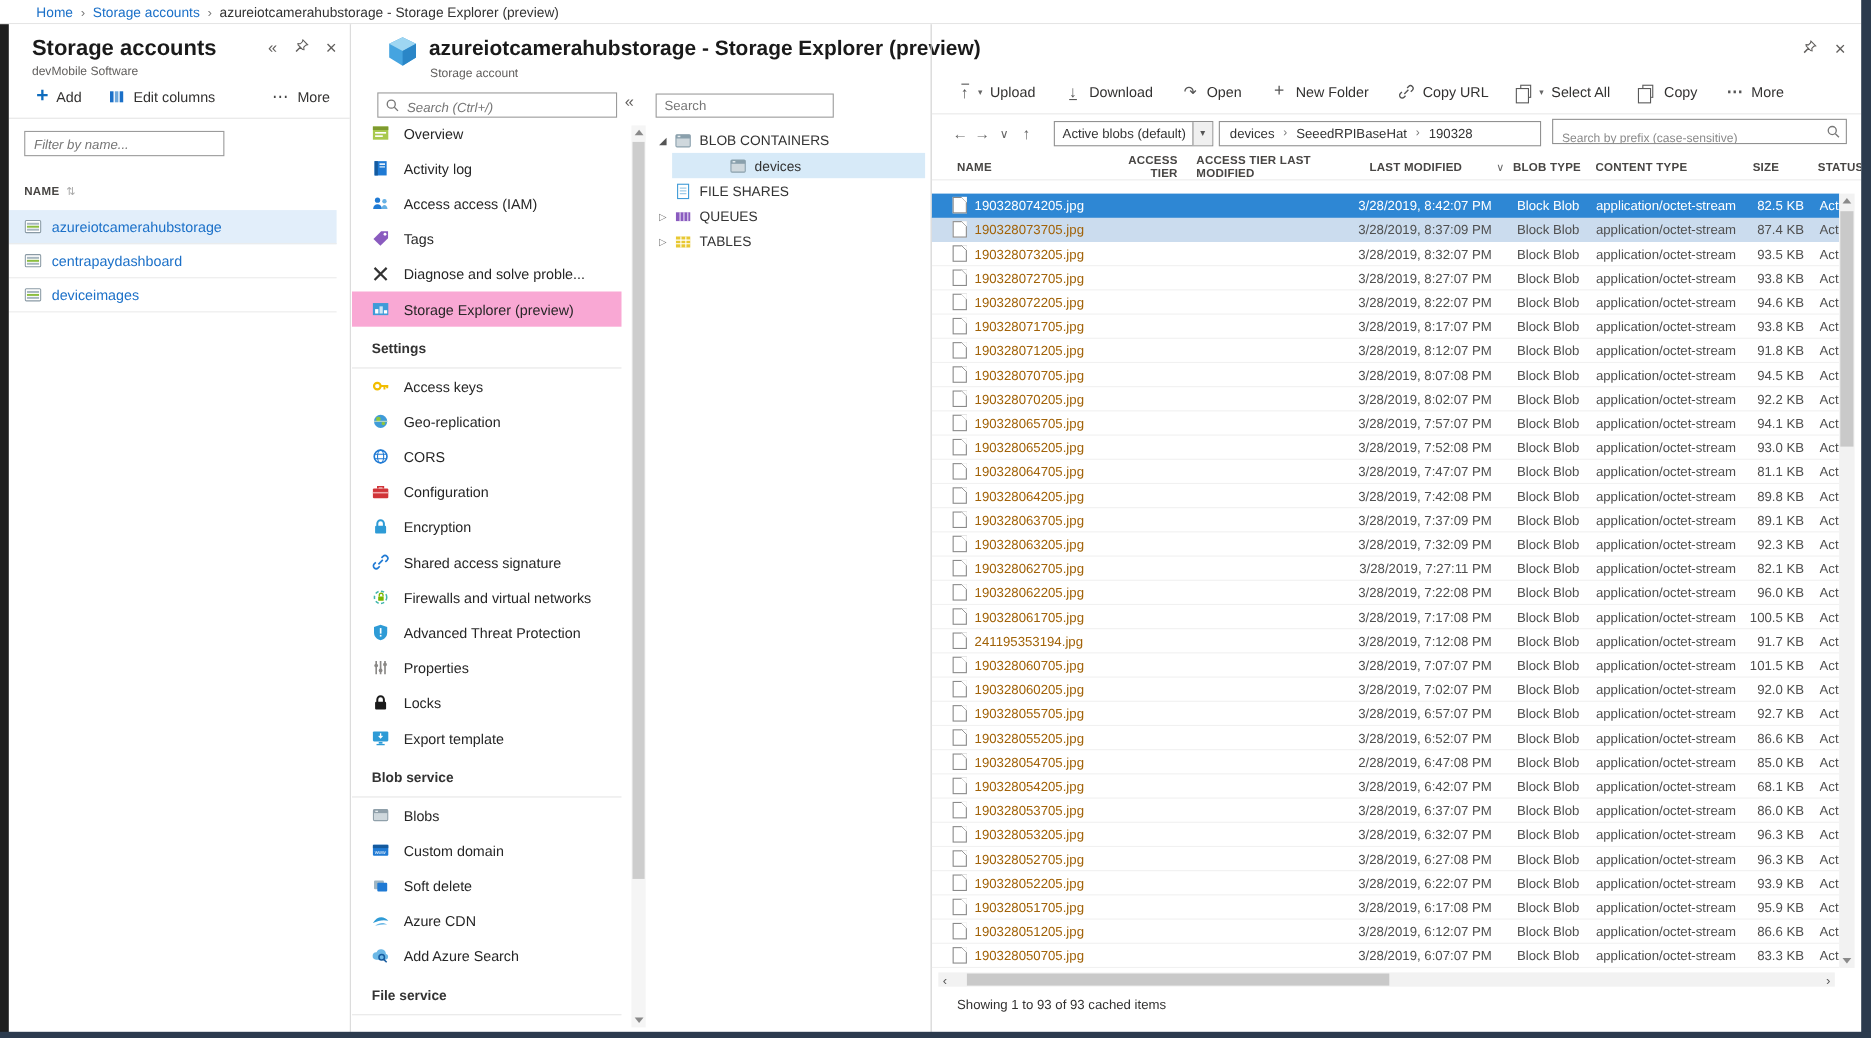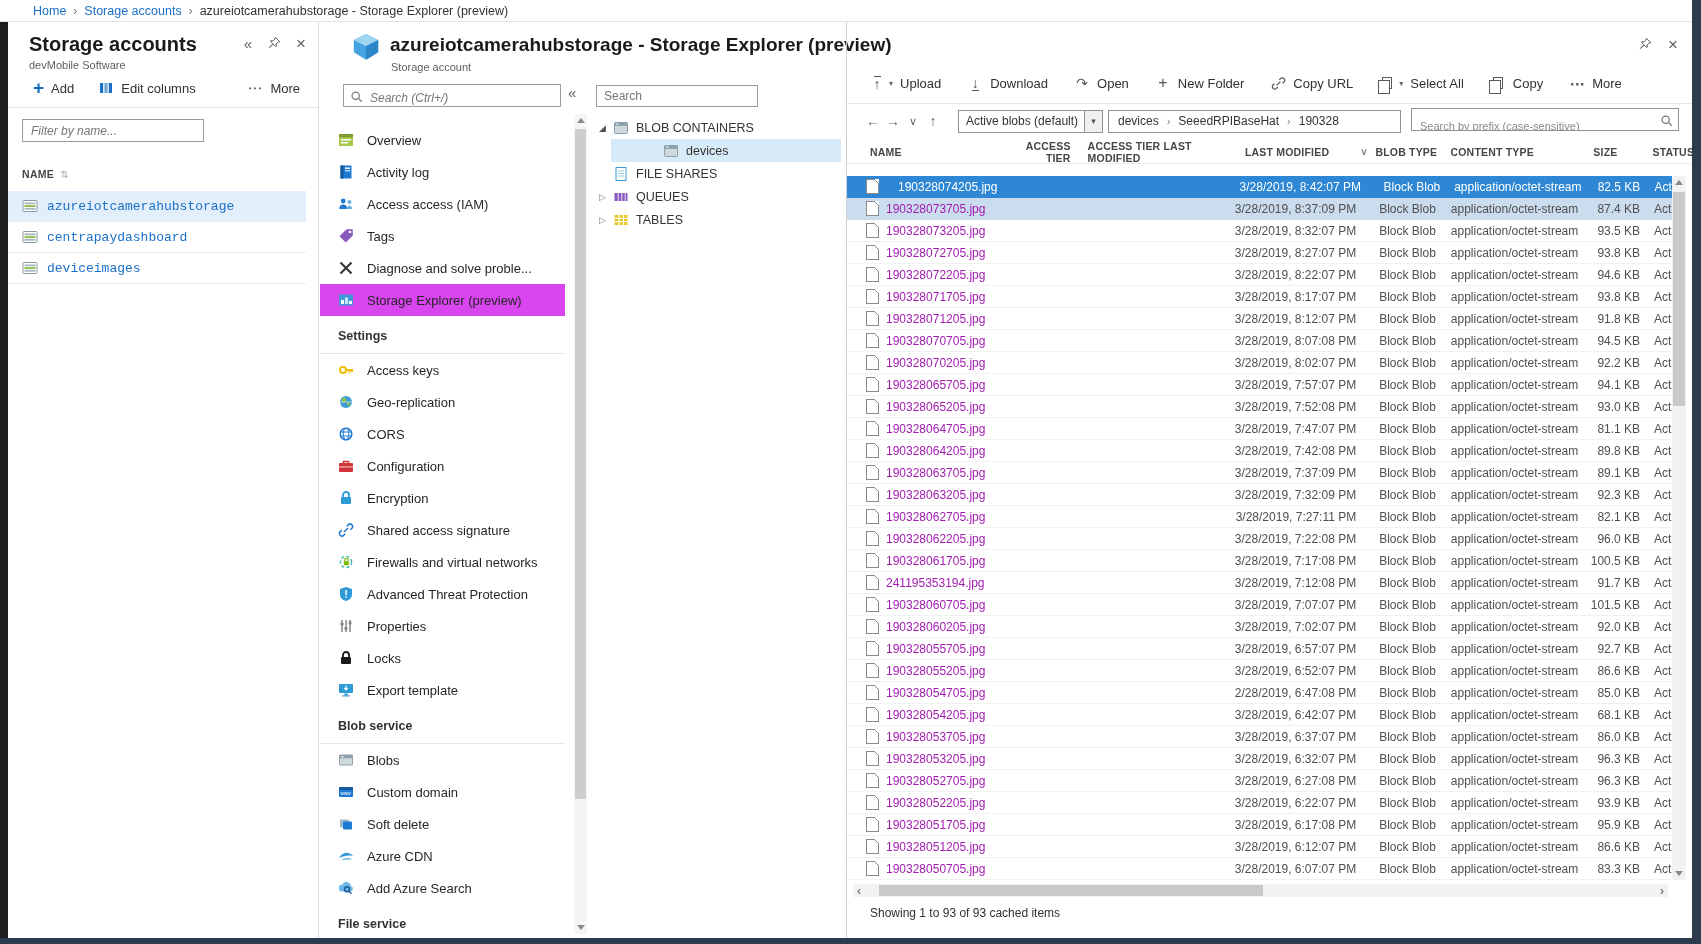--- a/index.html
+++ b/index.html
@@ -30,21 +30,21 @@
   .cmd-gap{width:24px;}
   .cmd-spacer{flex:1;}
   .cmd-dots{color:#444;font-size:15px;letter-spacing:1px;}
   .b1-div{position:absolute;left:0;top:85px;width:100%;border-top:1px solid #e5e5e5;}
   .b1-filter{position:absolute;left:14px;top:97px;width:182px;height:23px;border:1px solid #9b9b9b;
     font-size:12px;padding:0 8px;font-family:"Liberation Sans",sans-serif;color:#333;}
   .b1-filter::placeholder{font-style:italic;color:#767676;}
   .b1-namehdr{position:absolute;left:14px;top:146px;font-size:10.5px;font-weight:bold;color:#484644;letter-spacing:.3px;}
   .b1-sort{color:#aaa;font-size:10px;font-weight:normal;margin-left:6px;}
   #account-list{position:absolute;left:0;top:169px;width:100%;}
-  .acct-row{display:flex;align-items:center;height:31px;padding-left:14px;border-bottom:1px solid #ebebeb;cursor:pointer;margin-right:12px;font-family:Liberation Mono, monospace;}
+  .acct-row{display:flex;align-items:center;height:31px;padding-left:14px;border-bottom:1px solid #ebebeb;cursor:pointer;margin-right:12px;}
   .acct-row.sel{background:#e2eefa;}
   .acct-name{margin-left:9px;font-size:13px;color:#1b70c8;}
   .ic{display:inline-flex;width:16px;height:16px;flex:0 0 auto;}
   .ic svg{width:100%;height:100%;}
   
   #blade2{position:absolute;left:320px;top:22px;width:1372px;height:922px;background:#fff;}
   .b2-cube{position:absolute;left:31px;top:10px;width:30px;height:30px;}
   .b2-title{position:absolute;left:70px;top:12px;font-size:19px;font-weight:bold;color:#1a1a1a;}
   .b2-sub{position:absolute;left:71px;top:39px;font-size:11px;color:#605e5c;}
   .b2-winicons{position:absolute;right:14px;top:14px;display:flex;gap:16px;align-items:center;}
@@ -52,23 +52,23 @@
   .m-search{position:absolute;left:23px;top:62px;width:218px;height:23px;border:1px solid #9b9b9b;
     font-size:12px;padding:4px 6px 0 26px;font-family:"Liberation Sans",sans-serif;}
   .m-search::placeholder{font-style:italic;color:#767676;}
   .m-search-ico{position:absolute;left:30px;top:67px;width:13px;height:13px;}
   .m-collapse{position:absolute;left:248px;top:62px;color:#605e5c;font-size:15px;cursor:pointer;}
   #menu-scroll{position:absolute;left:254px;top:92px;width:13px;bottom:10px;background:#f5f5f5;}
   .sb-arr{position:absolute;left:0;width:13px;height:13px;display:flex;align-items:center;justify-content:center;cursor:pointer;}
   .tri-up{width:0;height:0;border-left:4px solid transparent;border-right:4px solid transparent;border-bottom:5px solid #8a8a8a;}
   .tri-dn{width:0;height:0;border-left:4px solid transparent;border-right:4px solid transparent;border-top:5px solid #8a8a8a;}
   #menu-scroll .thumb{position:absolute;left:1px;width:11px;top:15px;height:670px;background:#cdcdcd;cursor:pointer;}
-  #menu-list{position:absolute;left:0;top:94px;width:245px;padding-top:8px;}
+  #menu-list{position:absolute;left:0;top:75px;width:245px;padding-top:8px;}
   .m-item{display:flex;align-items:center;height:32px;padding-left:18px;cursor:pointer;font-size:13px;color:#262626;}
-  .m-item.sel{background:#d946ef;}
+  .m-item.sel{background:#f9a8d4;}
   .m-item .m-lab{margin-left:13px;white-space:nowrap;}
   .m-hdr{height:38px;padding:13px 0 0 18px;font-size:12.5px;font-weight:bold;color:#333;border-bottom:1px solid #e6e6e6;}
   
   #treepanel{position:absolute;left:271px;top:0;width:255px;bottom:0;}
   .t-search{position:absolute;left:5px;top:63px;width:162px;height:22px;border:1px solid #9b9b9b;
     font-size:12px;padding:0 7px;font-family:"Liberation Sans",sans-serif;}
   .t-search::placeholder{color:#767676;}
   #tree{position:absolute;left:0;top:94px;width:100%;}
   .t-row{display:flex;align-items:center;height:23px;padding-left:8px;cursor:pointer;font-size:12.5px;color:#333;}
   .t-exp{width:14px;font-size:9px;color:#555;flex:0 0 auto;}
@@ -121,31 +121,31 @@
   .h-size{width:55px;text-align:right;padding-right:21px;}
   .h-status{margin-left:14px;width:40px;overflow:hidden;white-space:nowrap;}
   
   #rows{position:absolute;left:0;top:154px;right:20px;}
   .frow{display:flex;align-items:center;height:22px;padding-left:11px;border-bottom:1px solid #f1f1f1;
     font-size:12px;color:#4f4f4f;cursor:pointer;overflow:hidden;}
   .frow .ficon{flex:0 0 13px;width:13px;height:15px;margin:0 7px 0 8px;position:relative;
     background:#fff;border:1px solid #8a8a8a;}
   .frow .ficon::after{content:"";position:absolute;right:-1px;top:-1px;width:5px;height:5px;
     background:linear-gradient(225deg,#fff 48%,#8a8a8a 50%,#fff 60%);}
-  .c-name{width:118px;color:#a21caf;}
+  .c-name{width:118px;color:#a16207;}
   .c-tier{width:69px;}
   .c-tiermod{width:140px;margin-left:17px;}
   .c-mod{width:128px;text-align:right;}
   .c-sortpad{width:23px;}
   .c-blob{width:72px;}
   .c-ctype{width:135px;}
   .c-size{width:55px;text-align:right;}
   .c-status{margin-left:14px;width:18px;overflow:hidden;white-space:nowrap;}
   .frow.sel1{background:#2e87d4;color:#fff;border-bottom-color:#2e87d4;}
-  .frow.sel1 .c-name{color:#fff;margin-left:12px;}
+  .frow.sel1 .c-name{color:#fff;}
   .frow.sel2{background:#cbdcee;border-bottom-color:#cbdcee;}
   
   #vscroll{position:absolute;right:6px;top:154px;width:14px;height:704px;background:#f2f2f2;}
   #vscroll .thumb{position:absolute;left:1px;width:12px;top:16px;height:214px;background:#c9c9c9;cursor:pointer;}
   #hscroll{position:absolute;left:6px;right:24px;top:862px;height:13px;background:#f2f2f2;}
   #hscroll .harr{position:absolute;top:0;width:12px;height:13px;display:flex;align-items:center;justify-content:center;
     color:#555;font-size:12px;cursor:pointer;}
   #hscroll .thumb{position:absolute;left:26px;width:384px;top:1px;height:11px;background:#c9c9c9;cursor:pointer;}
   #file-footer{position:absolute;left:23px;top:884px;font-size:12px;color:#323130;}
 </style>

